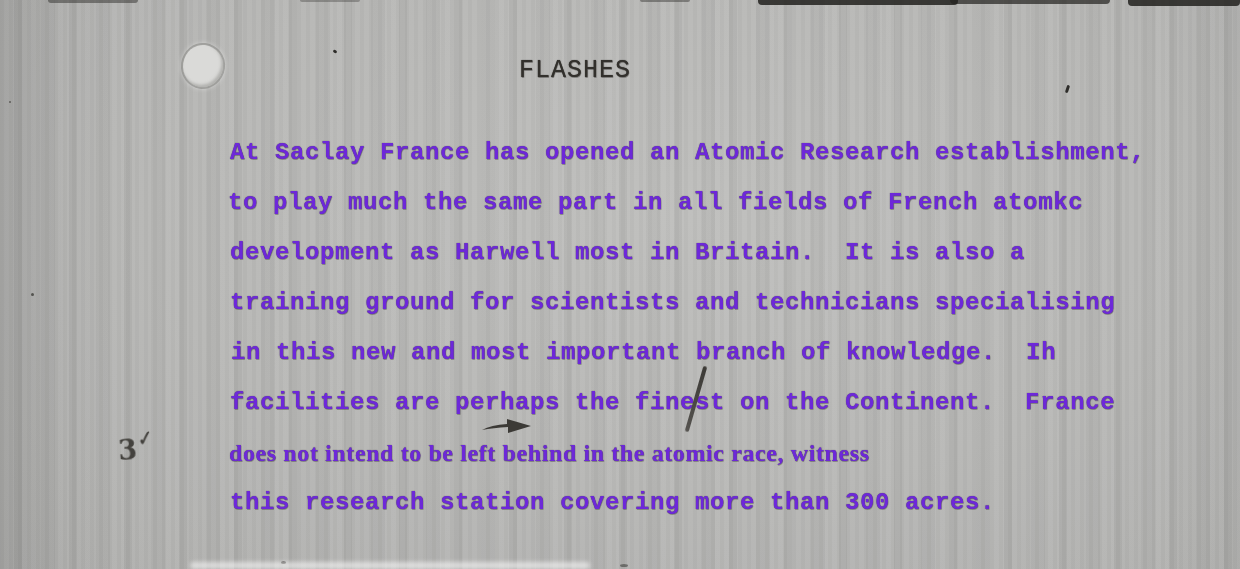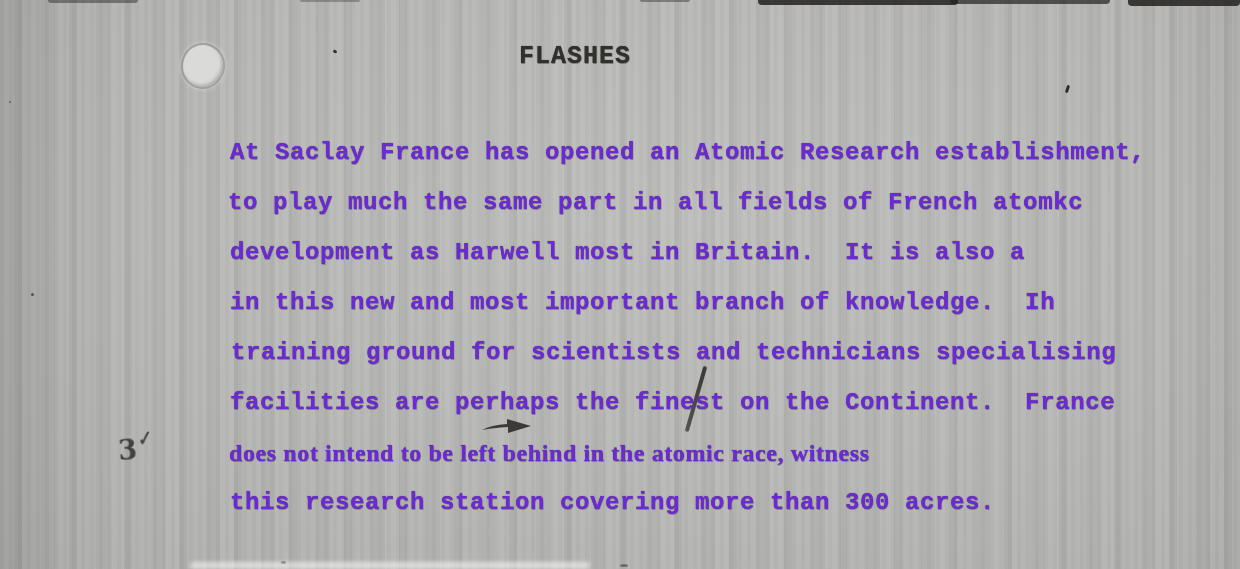--- a/index.html
+++ b/index.html
@@ -34,22 +34,22 @@
   .eb6{left:640px;width:50px;height:2px;opacity:.4;}
   
   .hole{
     position:absolute;left:183px;top:45px;width:40px;height:42px;border-radius:50%;
     background:#dadad8;
     box-shadow:0 0 0 2px rgba(120,120,116,0.5), inset -2px -2px 3px rgba(150,150,146,0.6), 0 0 6px rgba(255,255,255,0.8);
     transform:rotate(8deg);border-radius:48% 52% 50% 50%/50% 48% 52% 50%;
   }
   
   .title{
-    position:absolute;left:519px;top:42px;margin:0;
-    font-size:25px;font-weight:bold;letter-spacing:1px;color:#32302c;
+    position:absolute;left:519px;top:56px;margin:0;
+    font-size:25px;font-weight:normal;letter-spacing:1px;color:#32302c;
     text-shadow:0 0 1px rgba(45,43,40,0.85), 0.5px 0.5px 0 rgba(45,43,40,0.35);
   }
   .text-block{position:absolute;left:230px;top:128px;}
   .text-block p{
     margin:0;height:50px;line-height:50px;white-space:pre;
     font-size:24px;font-weight:bold;letter-spacing:0.6px;color:#6d28d9;
     text-shadow:0 0 1px rgba(48,46,42,0.8), 0.5px 0.5px 0 rgba(48,46,42,0.3);
   }
   
   .text-block p:nth-child(2){margin-left:-2px;}
@@ -93,22 +93,22 @@
 <div class="edge-blob eb6"></div>
 
 <div class="hole"></div>
 
 <h1 class="title">FLASHES</h1>
 
 <div class="text-block">
   <p>At Saclay France has opened an Atomic Research establishment,</p>
   <p>to play much the same part in all fields of French atomkc</p>
   <p>development as Harwell most in Britain.  It is also a</p>
+  <p>training ground for scientists and technicians specialising</p>
   <p>in this new and most important branch of knowledge.  Ih</p>
-  <p>training ground for scientists and technicians specialising</p>
   <p>facilities are perhaps the finest on the Continent.  France</p>
   <p>does not intend to be left behind in the atomic race, witness</p>
   <p>this research station covering more than 300 acres.</p>
 </div>
 
 <div class="margin-note"><span>3</span><span class="tick">✓</span></div>
 
 <div class="pencil-slash"></div>
 
 <svg class="pencil-arrow" width="52" height="18" viewBox="0 0 52 18">

